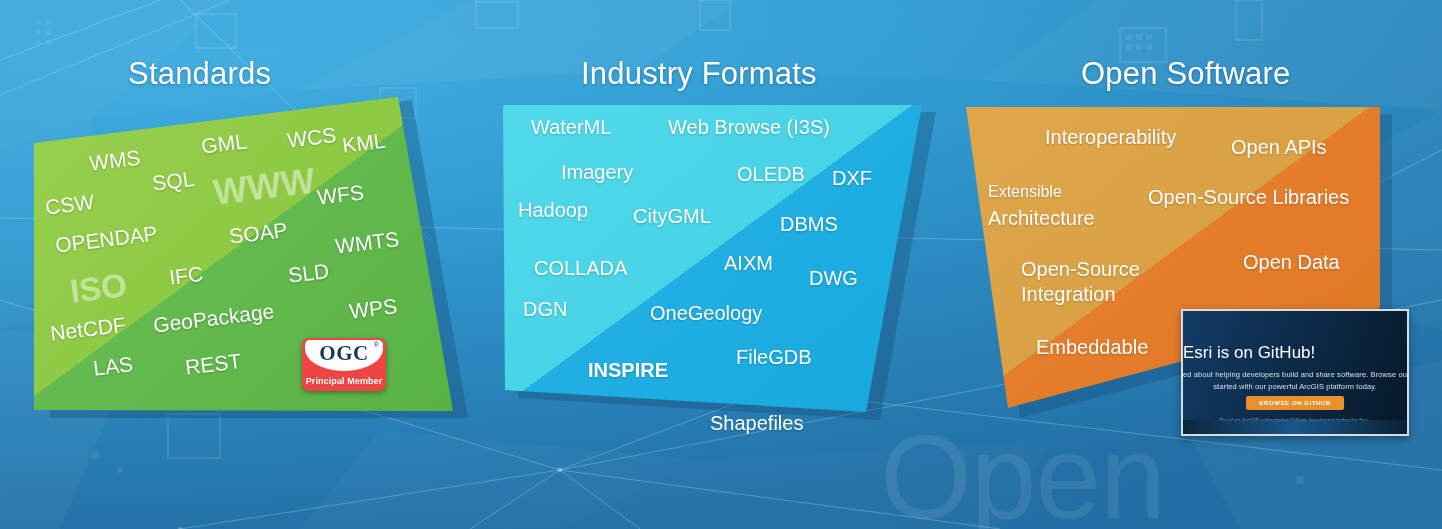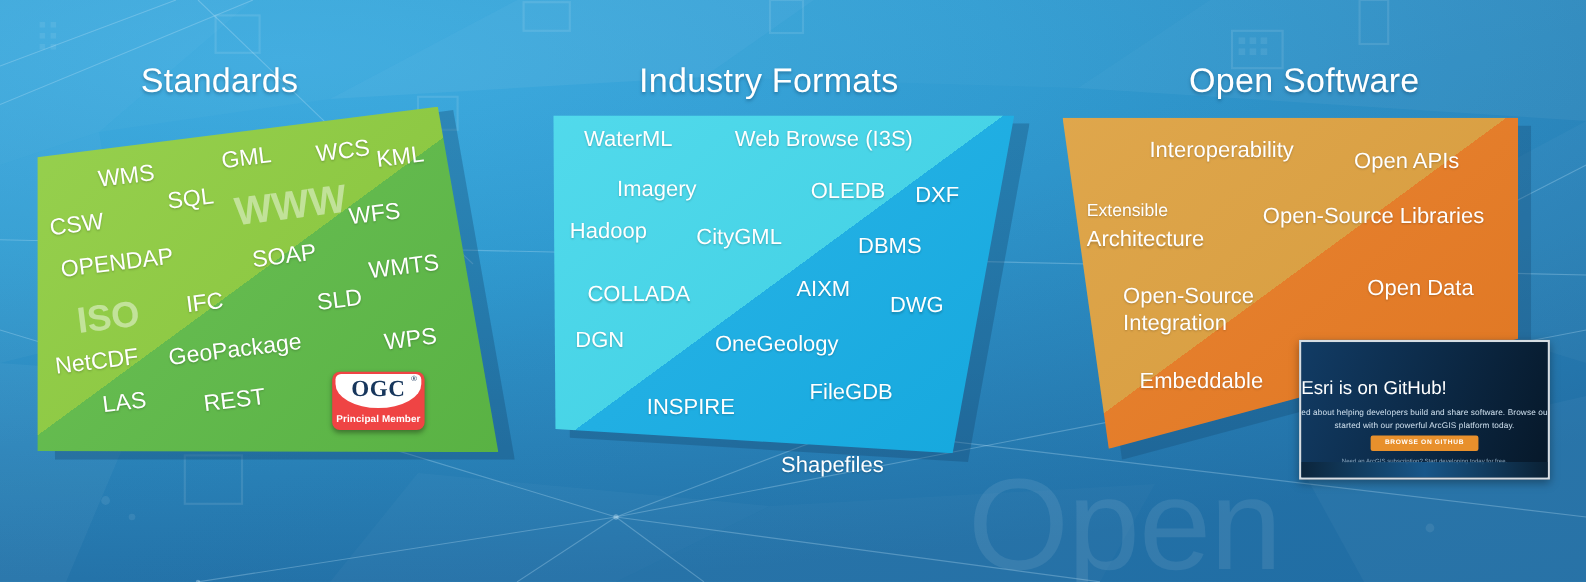--- a/index.html
+++ b/index.html
@@ -327,21 +327,21 @@
     <div class="lbl" style="left: 832px; top: 167px; font-size: 20px; transform-origin: left top;">DXF</div>
     <div class="lbl" style="left: 518px; top: 199px; font-size: 20px; transform-origin: left top;">Hadoop</div>
     <div class="lbl" style="left: 633px; top: 205px; font-size: 20px; transform-origin: left top;">CityGML</div>
     <div class="lbl" style="left: 780px; top: 213px; font-size: 20px; transform-origin: left top;">DBMS</div>
     <div class="lbl" style="left: 534px; top: 257px; font-size: 20px; transform-origin: left top;">COLLADA</div>
     <div class="lbl" style="left: 724px; top: 252px; font-size: 20px; transform-origin: left top;">AIXM</div>
     <div class="lbl" style="left: 809px; top: 267px; font-size: 20px; transform-origin: left top;">DWG</div>
     <div class="lbl" style="left: 523px; top: 298px; font-size: 20px; transform-origin: left top;">DGN</div>
     <div class="lbl" style="left: 650px; top: 302px; font-size: 20px; transform-origin: left top;">OneGeology</div>
     <div class="lbl" style="left: 736px; top: 346px; font-size: 20px; transform-origin: left top;">FileGDB</div>
-    <div class="lbl" style="left: 588px; top: 359px; font-size: 20px; transform-origin: left top;">INSPIRE</div>
+    <div class="lbl" style="left: 588px; top: 359px; font-size: 20px; transform-origin: left top; font-weight: bold;">INSPIRE</div>
     <div class="lbl" style="left: 710px; top: 412px; font-size: 20px; transform-origin: left top;">Shapefiles</div>
   </div>
 <div id="labels-opensoft">
     <div class="lbl" style="left: 1045px; top: 126px; font-size: 20px; transform-origin: left top;">Interoperability</div>
     <div class="lbl" style="left: 1231px; top: 136px; font-size: 20px; transform-origin: left top;">Open APIs</div>
     <div class="lbl" style="left: 988px; top: 183px; font-size: 16px; transform-origin: left top;">Extensible</div>
     <div class="lbl" style="left: 988px; top: 207px; font-size: 20px; transform-origin: left top;">Architecture</div>
     <div class="lbl" style="left: 1148px; top: 186px; font-size: 20px; transform-origin: left top;">Open-Source Libraries</div>
     <div class="lbl" style="left: 1021px; top: 258px; font-size: 20px; transform-origin: left top;">Open-Source</div>
     <div class="lbl" style="left: 1021px; top: 283px; font-size: 20px; transform-origin: left top;">Integration</div>

